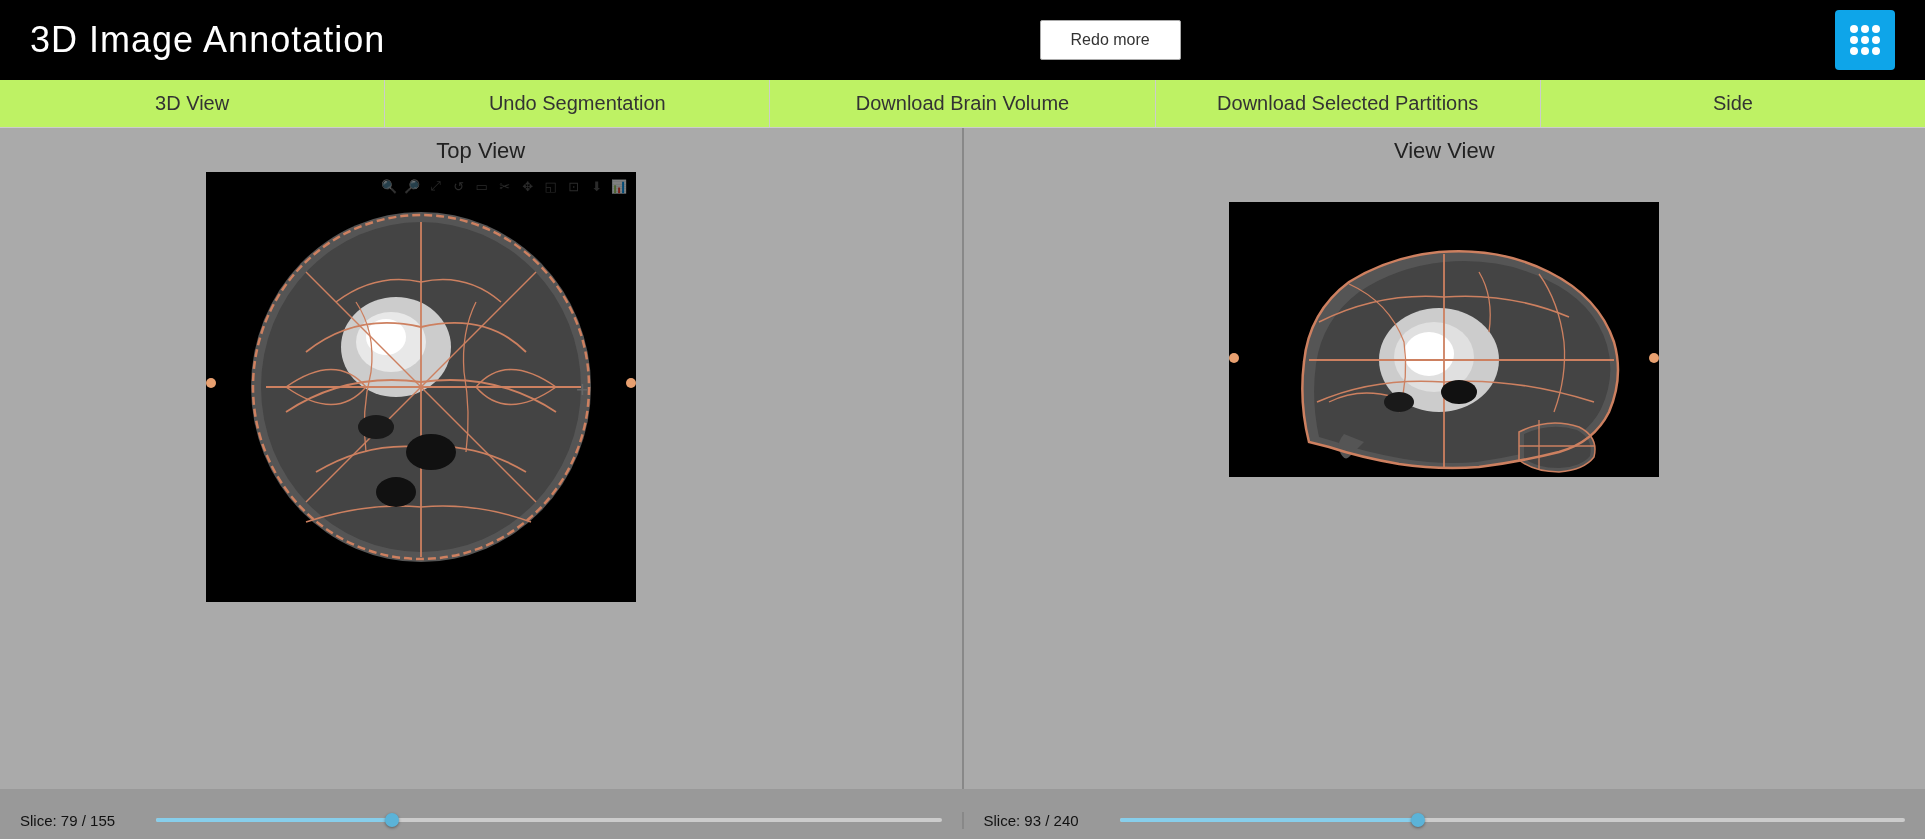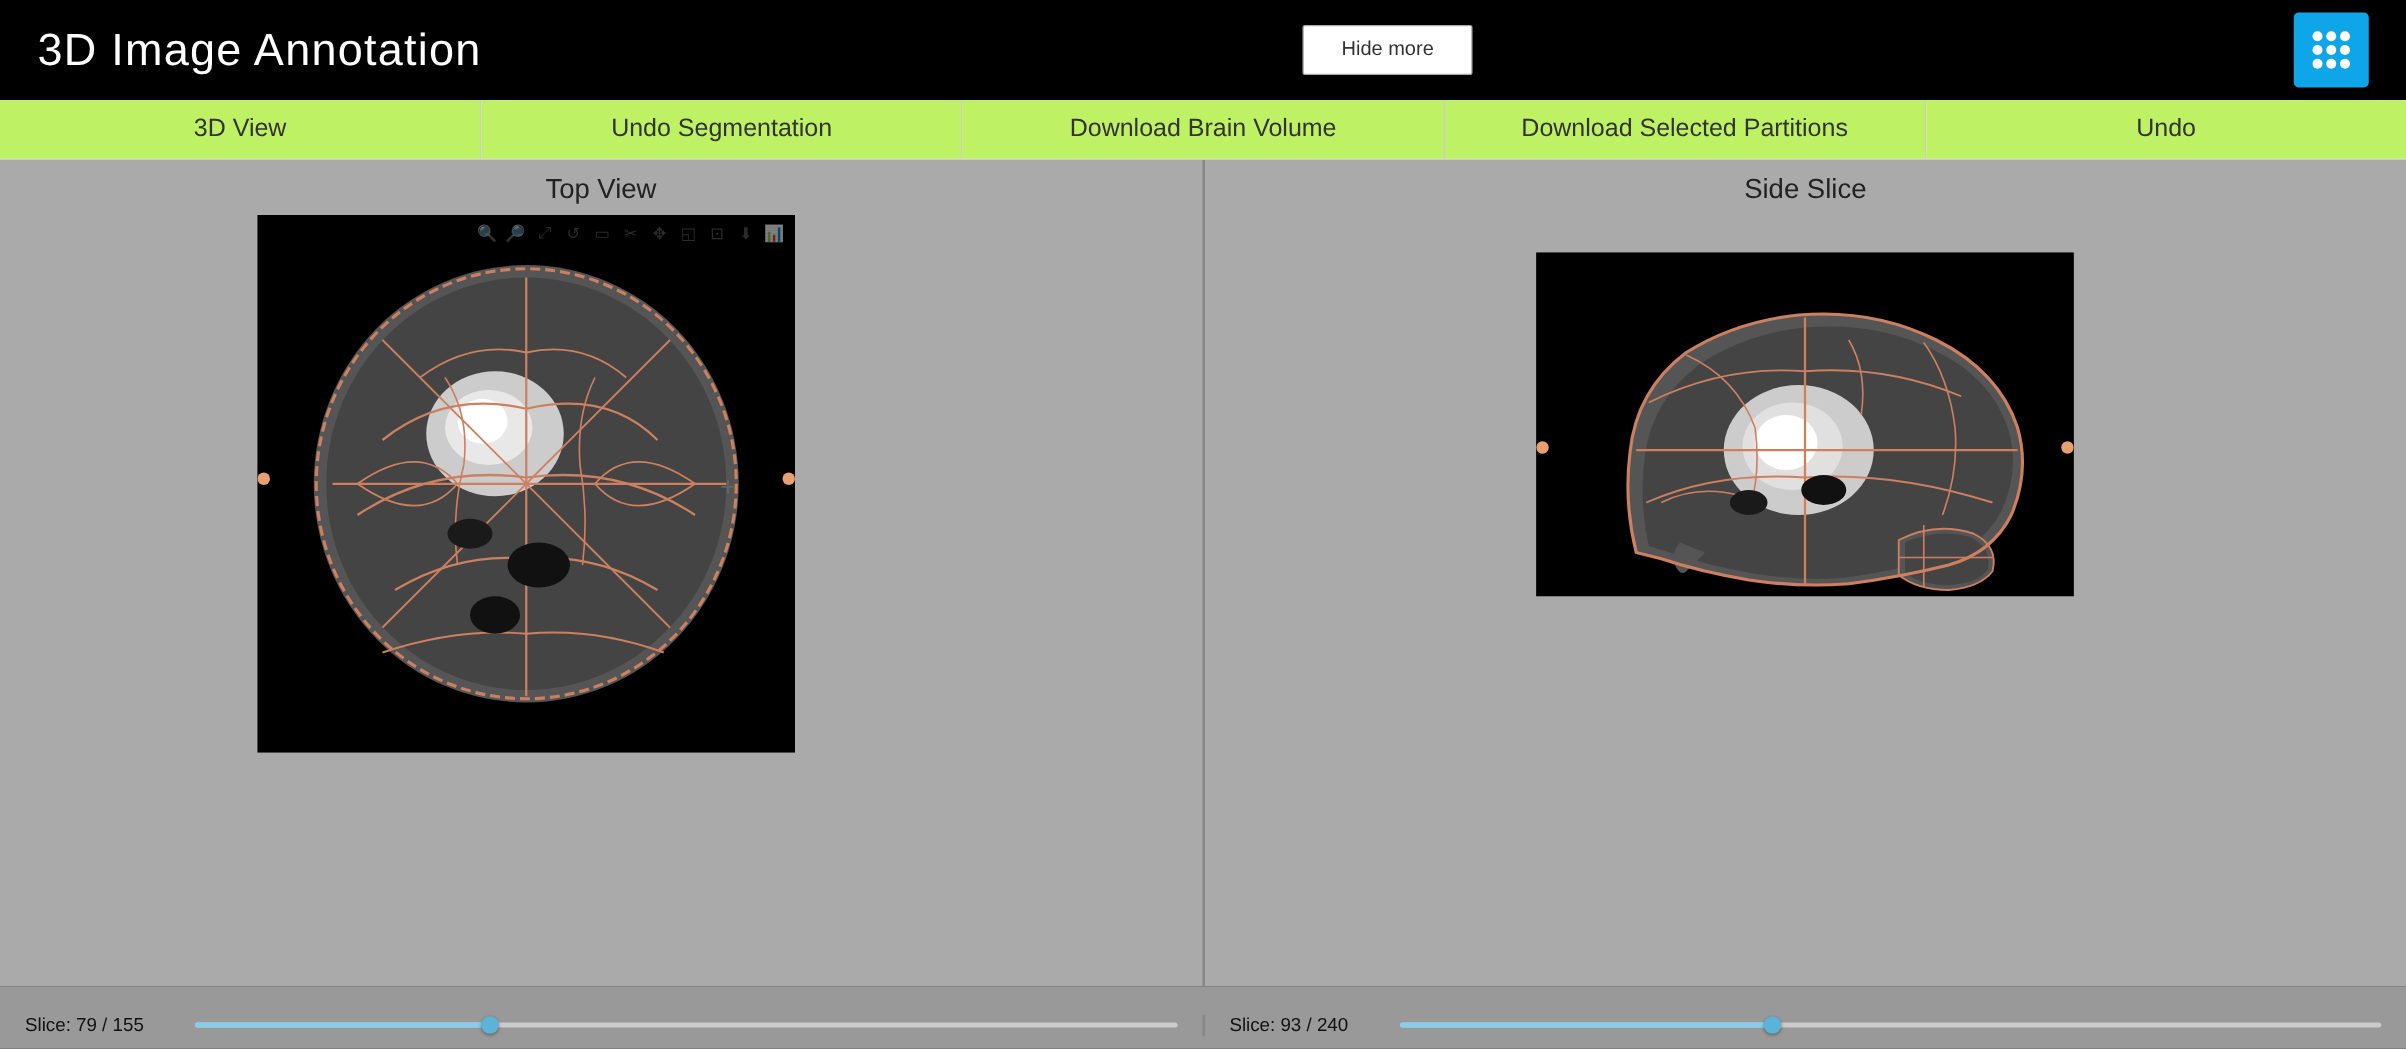--- a/index.html
+++ b/index.html
@@ -196,21 +196,21 @@
     .brain-svg {
       width: 100%;
       height: 100%;
     }
   </style>
 </head>
 <body>
 
 <div id="header">
   <span id="header-title">3D Image Annotation</span>
-  <button id="learn-more-btn">Hide more</button>
+  <button id="learn-more-btn">Redo more</button>
   <div id="plotly-logo">
     <div id="plotly-icon-box">
       <svg viewBox="0 0 44 44" fill="none" xmlns="http://www.w3.org/2000/svg">
         <circle cx="11" cy="11" r="4" fill="white"></circle>
         <circle cx="22" cy="11" r="4" fill="white"></circle>
         <circle cx="33" cy="11" r="4" fill="white"></circle>
         <circle cx="11" cy="22" r="4" fill="white"></circle>
         <circle cx="22" cy="22" r="4" fill="white"></circle>
         <circle cx="33" cy="22" r="4" fill="white"></circle>
         <circle cx="11" cy="33" r="4" fill="white"></circle>
@@ -219,21 +219,21 @@
       </svg>
     </div>
   </div>
 </div>
 
 <div id="toolbar">
   <button class="toolbar-btn">3D View</button>
   <button class="toolbar-btn">Undo Segmentation</button>
   <button class="toolbar-btn">Download Brain Volume</button>
   <button class="toolbar-btn">Download Selected Partitions</button>
-  <button class="toolbar-btn">Undo</button>
+  <button class="toolbar-btn">Side</button>
 </div>
 
 <div id="main">
 
   <div class="panel" id="top-view-panel">
     <span class="panel-title">Top View</span>
     <div style="position:relative; display:inline-block;">
 
       <div class="plot-toolbar">
         <button class="plot-tool-icon" title="Zoom In">🔍</button>
@@ -292,21 +292,21 @@
         </svg>
 
         
         <div class="dot-marker" style="left:0; top:48%; background:#e8a070;"></div>
         <div class="dot-marker" style="right:0; top:48%; background:#e8a070;"></div>
       </div>
     </div>
   </div>
 
   <div class="panel" id="side-view-panel">
-    <span class="panel-title">Side Slice</span>
+    <span class="panel-title">View View</span>
     <div style="position:relative; display:inline-block; margin-top:30px;">
       <div id="side-plot" class="plot-area" style="width:430px; height:275px;">
         <svg class="brain-svg" viewBox="0 0 430 275" xmlns="http://www.w3.org/2000/svg">
           <rect width="430" height="275" fill="#000"></rect>
 
           <path d="M 80 240 Q 70 200 75 160 Q 80 110 120 80 Q 160 55 210 50 Q 270 45 320 70 Q 370 95 385 140 Q 395 175 380 210 Q 365 240 330 250 Q 290 260 250 265 Q 210 268 170 262 Q 130 255 100 245 Z" fill="#555"></path>
 
           <path d="M 90 235 Q 82 198 87 162 Q 93 118 130 90 Q 167 65 215 60 Q 272 55 318 78 Q 365 100 378 143 Q 387 175 372 207 Q 357 236 322 245 Q 284 255 248 260 Q 212 263 175 257 Q 135 250 107 240 Z" fill="#444"></path>
 
           <ellipse cx="210" cy="158" rx="60" ry="52" fill="#ccc"></ellipse>

